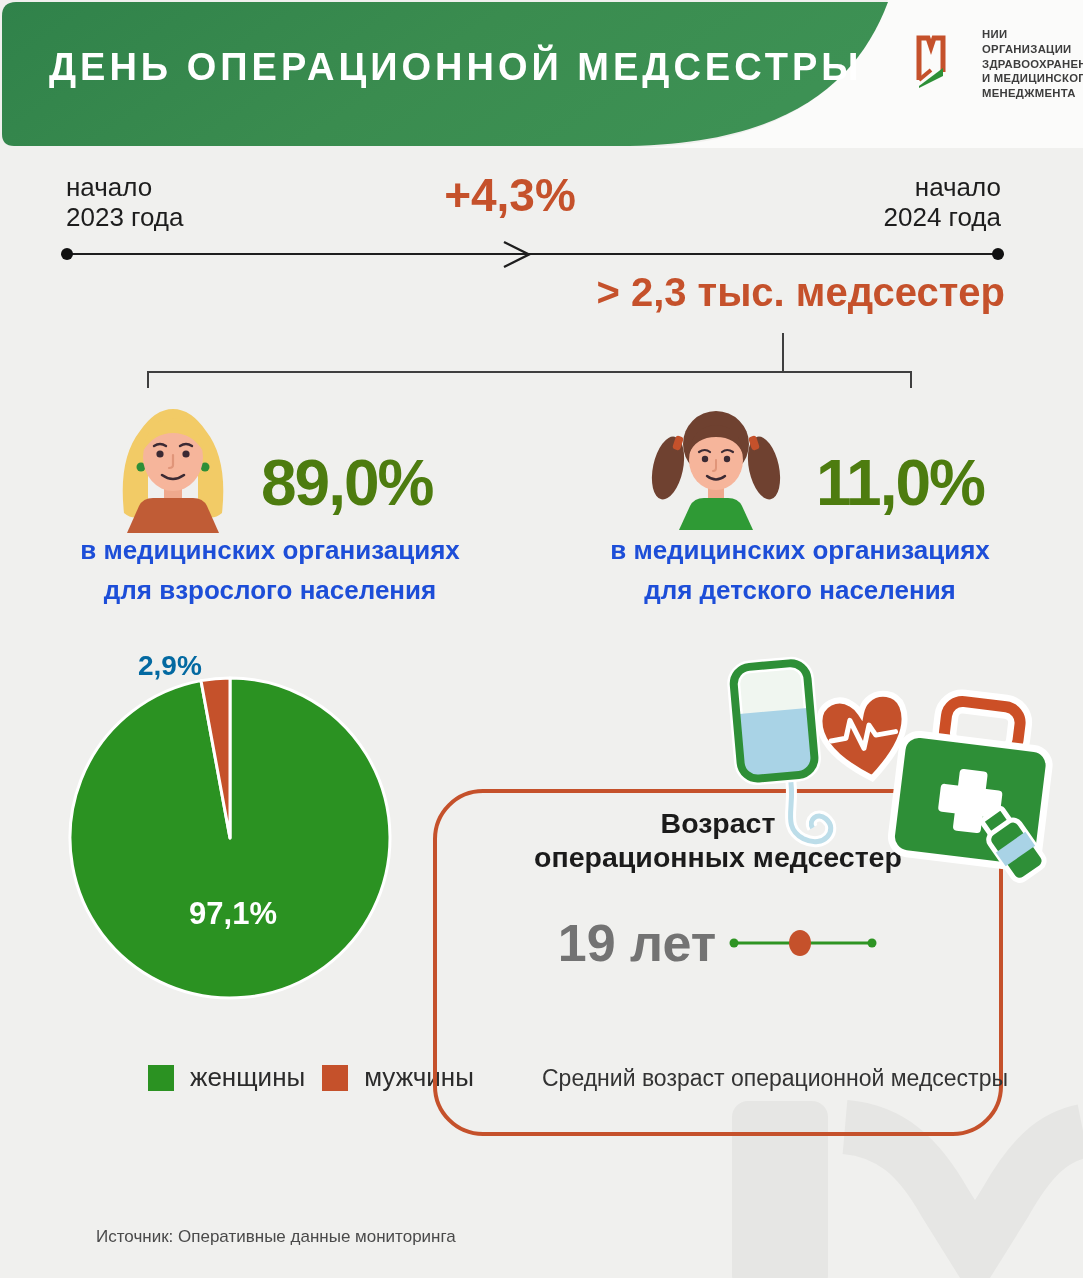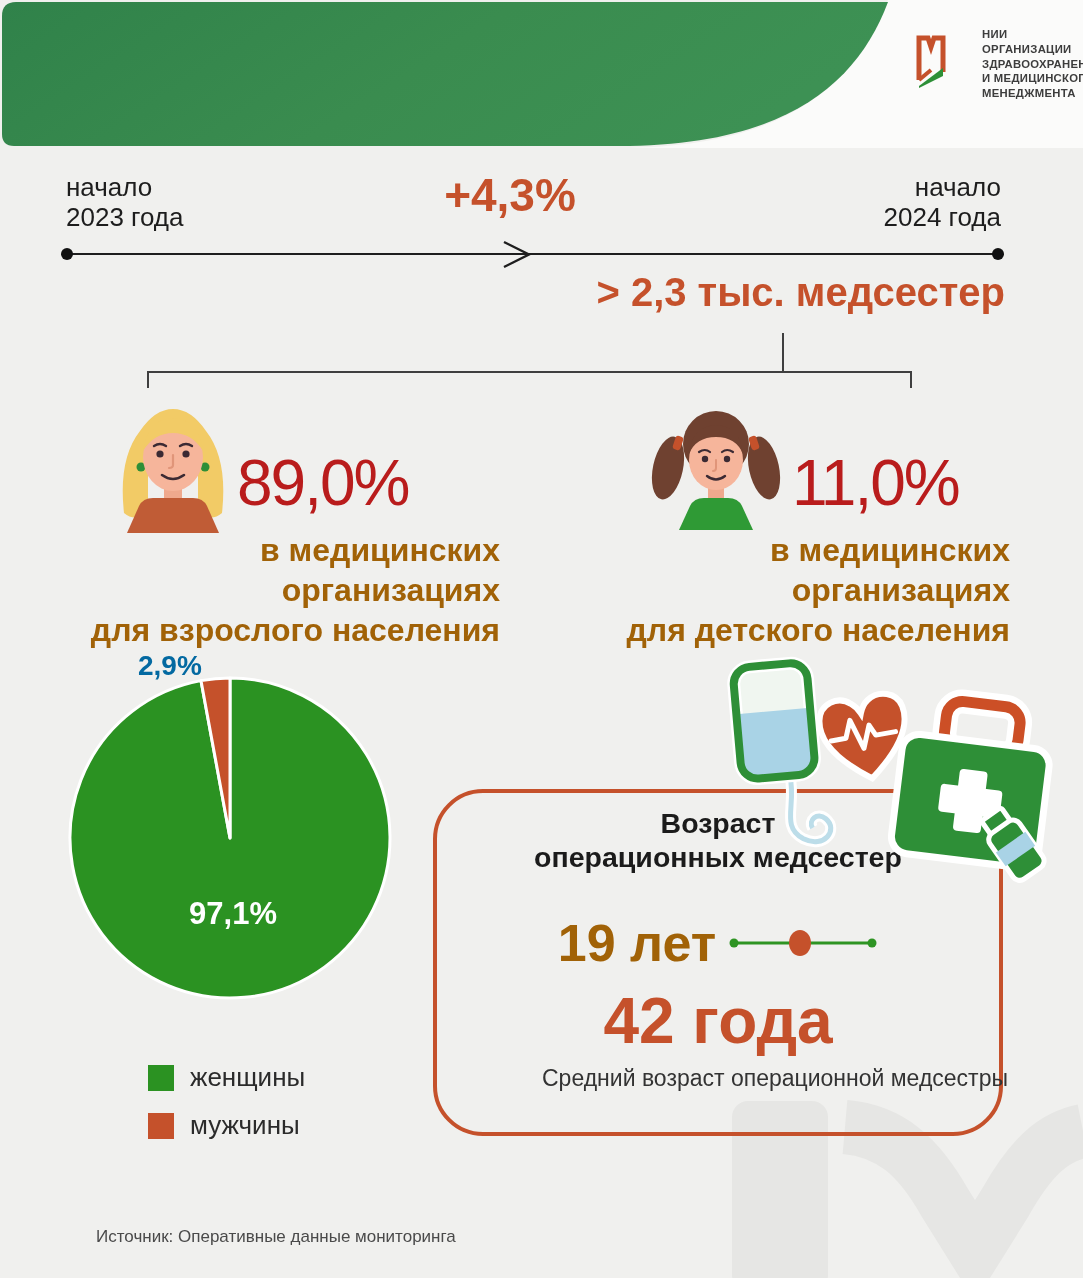--- a/index.html
+++ b/index.html
@@ -19,41 +19,41 @@
   .tl-line{left:67px;top:253px;width:931px;height:2px;background:#1e1e1e;}
   .tl-dot{width:12px;height:12px;border-radius:50%;background:#111;top:248px;}
   .tl-total{left:433px;top:270px;width:572px;text-align:right;font-size:40px;font-weight:700;color:#c5512b;white-space:nowrap;}
   
   .bk{background:#3f3f3f;}
   .bk-stem{left:782px;top:333px;width:2px;height:38px;}
   .bk-h{left:147px;top:371px;width:765px;height:2px;}
   .bk-t1{left:147px;top:371px;width:2px;height:17px;}
   .bk-t2{left:910px;top:371px;width:2px;height:17px;}
   
-  .big-pct{font-size:64px;font-weight:400;color:#b91c1c;letter-spacing:-2px;white-space:nowrap;}
+  .big-pct{font-size:64px;font-weight:700;color:#4d7c0f;letter-spacing:-2px;white-space:nowrap;margin-left:24px;}
   .pct-adult{left:237px;top:446px;}
   .pct-child{left:792px;top:446px;}
-  .cap{font-size:32px;font-weight:700;color:#a16207;line-height:40px;text-align:right;}
+  .cap{font-size:26px;font-weight:700;color:#1d4ed8;line-height:40px;text-align:center;}
   .cap-adult{left:40px;top:530px;width:460px;}
   .cap-child{left:590px;top:530px;width:420px;}
   
   .pie-wrap{left:60px;top:668px;}
   .pie-label-small{left:138px;top:650px;width:90px;font-size:28px;font-weight:700;color:#0369a1;}
   .pie-label-big{left:168px;top:896px;width:130px;text-align:center;font-size:31px;font-weight:700;color:#ffffff;}
-  .legend{left:148px;top:1062px;display:flex;flex-direction:column;gap:17px;}
+  .legend{left:148px;top:1062px;display:flex;flex-direction:row;gap:17px;}
   .legend-row{display:flex;align-items:center;}
   .swatch{width:26px;height:26px;}
   .sw-green{background:#2b9222;}
   .sw-orange{background:#c5512b;}
   .legend-label{margin-left:16px;font-size:26px;color:#2b2b2b;}
   
   .age-box{left:433px;top:789px;width:570px;height:347px;border:4px solid #c5512b;border-radius:50px;box-sizing:border-box;}
   .age-title{left:433px;top:806px;width:570px;text-align:center;font-size:28.5px;font-weight:700;color:#1b1b1b;line-height:34px;}
   .age-range{left:433px;top:906px;width:570px;height:74px;display:flex;align-items:center;justify-content:center;gap:12px;}
-  .age-range .num{font-size:52px;font-weight:700;color:#a16207;white-space:nowrap;}
+  .age-range .num{font-size:52px;font-weight:700;color:#737373;white-space:nowrap;}
   .age-avg{left:433px;top:984px;width:570px;text-align:center;font-size:64px;font-weight:700;color:#c5512b;}
   .age-cap{left:433px;top:1063px;width:684px;text-align:center;font-size:23px;color:#333333;line-height:30px;}
   
   .source{left:96px;top:1227px;font-size:17px;color:#4a4a4a;}
   
   .watermark{left:723px;top:1095px;}
 </style>
 </head>
 <body>
 
@@ -63,20 +63,21 @@
     <defs>
       <linearGradient id="hg" x1="0" y1="0" x2="1" y2="0.25">
         <stop offset="0" stop-color="#30824a"></stop>
         <stop offset="0.55" stop-color="#3a8c4f"></stop>
         <stop offset="1" stop-color="#3d9154"></stop>
       </linearGradient>
     </defs>
     <path d="M888,0 C858,82 788,148 618,148 L1083,148 L1083,0 Z" fill="#fbfbfa"></path>
     <path d="M16,2 L888,2 C858,82 788,146 618,146 L14,146 Q2,146 2,134 L2,16 Q2,2 16,2 Z" fill="url(#hg)"></path>
   </svg>
+  <div class="abs page-title">ДЕНЬ ОПЕРАЦИОННОЙ МЕДСЕСТРЫ</div>
 
   <svg class="abs logo-glyph" width="34" height="58" viewBox="0 0 34 58">
     <path d="M5,50 L5,8 L14,8 L17,17 L20,8 L29,8 L29,42" fill="none" stroke="#c5512b" stroke-width="5" stroke-linejoin="miter"></path>
     <path d="M5,56 L29,38 L29,46 L5,58 Z" fill="#2e8f37"></path>
     <path d="M5,50 L17,40" stroke="#c5512b" stroke-width="4" fill="none"></path>
   </svg>
   <div class="abs logo-text">
     <div>НИИ</div>
     <div>ОРГАНИЗАЦИИ</div>
     <div>ЗДРАВООХРАНЕНИЯ</div>
@@ -184,21 +185,20 @@
   </div>
   <div class="abs age-range">
     <span class="num">19 лет</span>
     <svg width="150" height="32" viewBox="0 0 150 32">
       <line x1="6" y1="16" x2="144" y2="16" stroke="#2e9423" stroke-width="3"></line>
       <circle cx="6" cy="16" r="4.5" fill="#2e9423"></circle>
       <circle cx="144" cy="16" r="4.5" fill="#2e9423"></circle>
       <ellipse cx="72" cy="16" rx="11" ry="13" fill="#c5512b"></ellipse>
     </svg>
   </div>
-  <div class="abs age-avg">42 года</div>
   <div class="abs age-cap">Средний возраст операционной медсестры</div>
 
   <svg class="abs" style="left:715px;top:645px;" width="350" height="260" viewBox="0 0 350 260">
 
     <g transform="rotate(-5 58 75)">
       <path d="M70,132 C74,162 56,182 78,196 C98,208 114,190 102,178 C94,170 84,178 88,186" fill="none" stroke="#ffffff" stroke-width="11"></path>
       <path d="M70,132 C74,162 56,182 78,196 C98,208 114,190 102,178 C94,170 84,178 88,186" fill="none" stroke="#bcdde9" stroke-width="5"></path>
       <rect x="22" y="20" width="74" height="112" rx="17" fill="#f0f6f0" stroke="#ffffff" stroke-width="13"></rect>
       <clipPath id="bagclip">
           <rect x="22" y="20" width="74" height="112" rx="17"></rect>

